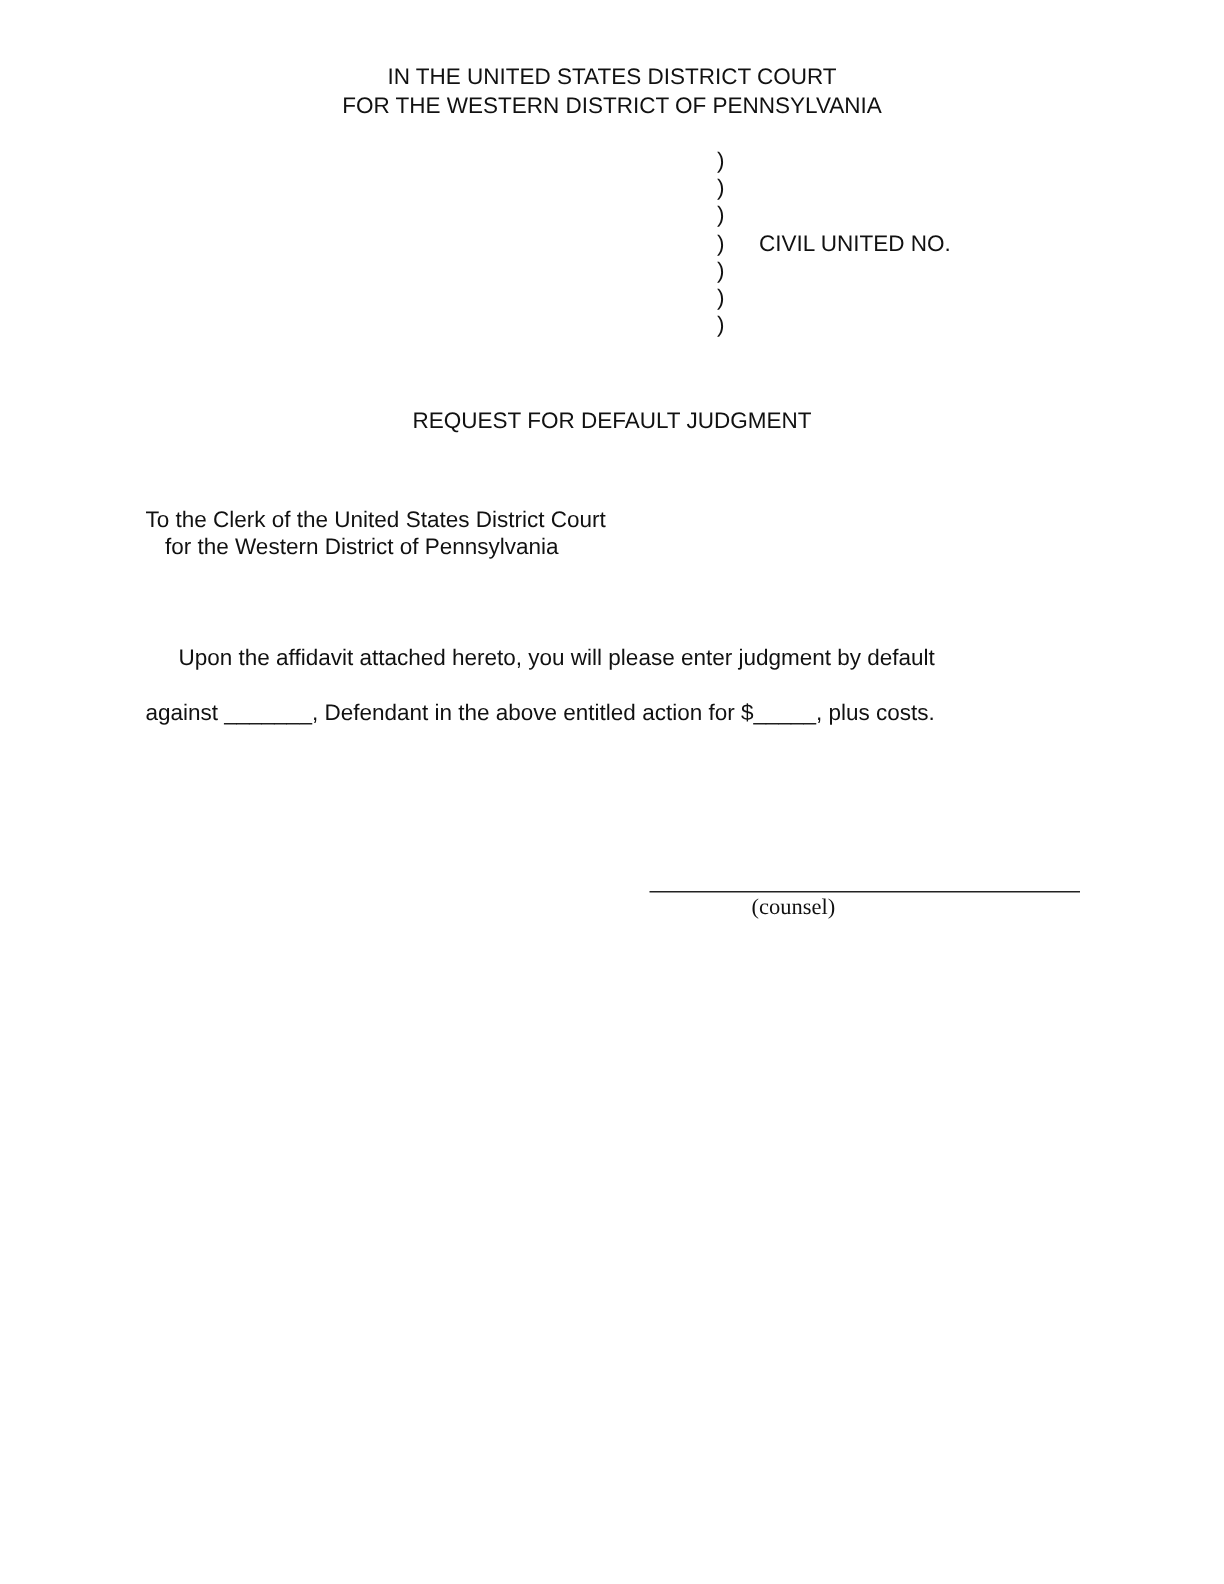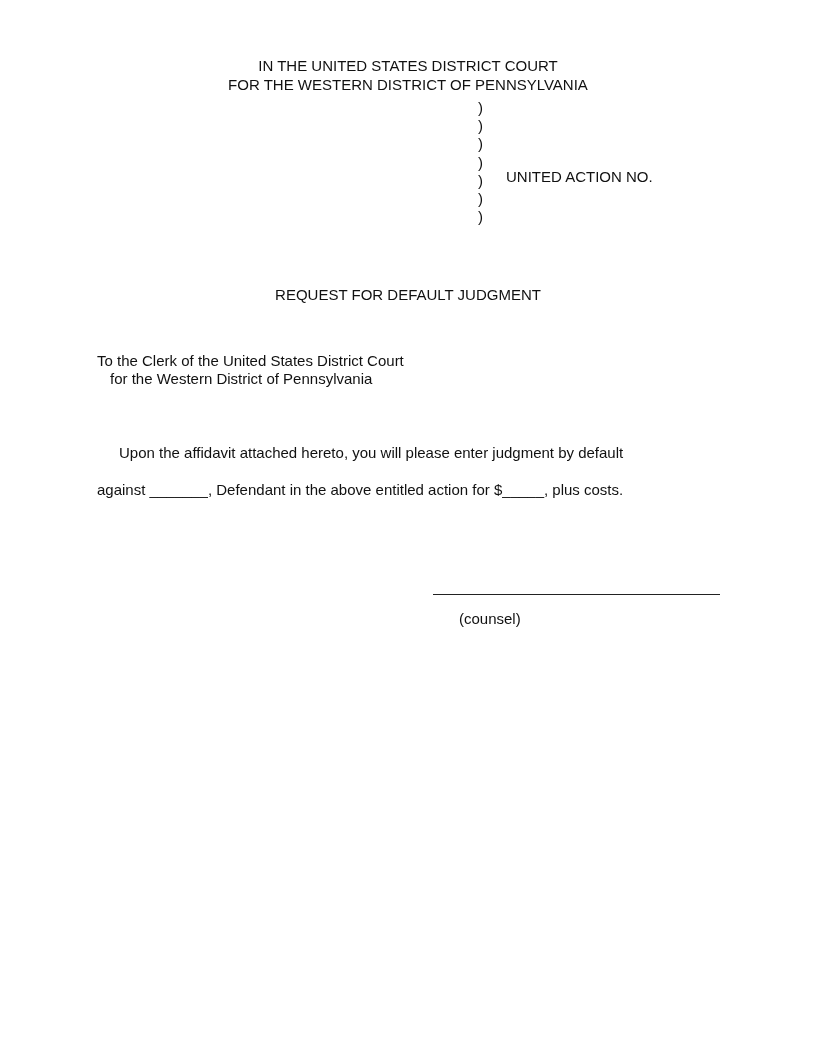--- a/index.html
+++ b/index.html
@@ -1,20 +1,20 @@
 <!DOCTYPE html>
 <html><head>
   <meta charset="utf-8">
   <style>
     html, body { margin: 0; padding: 0; background: #ffffff; }
     body {
       width: 816px; height: 1056px; position: relative; overflow: hidden;
       font-family: "Liberation Sans", sans-serif; font-size: 15px; color: #111111;
     }
-    .abs { position: absolute; white-space: pre; line-height: 18px; margin-top: 14px; }
+    .abs { position: absolute; white-space: pre; line-height: 18px; }
     .center { left: 0; width: 816px; text-align: center; }
     .paren-col { position: absolute; left: 478px; top: 99px; }
     .paren-col div { line-height: 18.2px; height: 18.2px; }
     .sig-line { position: absolute; left: 433px; top: 594px; width: 287px; height: 0; border-top: 1px solid #222; }
   </style>
 </head>
 <body>
 
 <div>
   <div class="abs center" style="top:43px;">IN THE UNITED STATES DISTRICT COURT</div>
@@ -22,25 +22,25 @@
 
   <div class="paren-col">
     <div>)</div>
     <div>)</div>
     <div>)</div>
     <div>)</div>
     <div>)</div>
     <div>)</div>
     <div>)</div>
   </div>
-  <div class="abs" style="left:506px; top:154px;">UNITED ACTION NO.</div>
+  <div class="abs" style="left:506px; top:154px;">CIVIL UNITED NO.</div>
 
   <div class="abs center" style="top:272px;">REQUEST FOR DEFAULT JUDGMENT</div>
 
   <div class="abs" style="left:97px; top:338px;">To the Clerk of the United States District Court</div>
   <div class="abs" style="left:110px; top:356px;">for the Western District of Pennsylvania</div>
 
   <div class="abs" style="left:119px; top:430px;text-align:right;">Upon the affidavit attached hereto, you will please enter judgment by default</div>
   <div class="abs" style="left:97px; top:467px;text-align:center;">against _______, Defendant in the above entitled action for $_____, plus costs.</div>
 
   <div class="sig-line"></div>
-  <div class="abs" style="left:459px; top:596px;">(counsel)</div>
+  <div class="abs" style="left:501px; top:596px;font-family:Liberation Serif, serif;">(counsel)</div>
 </div>
 
 </body></html>

